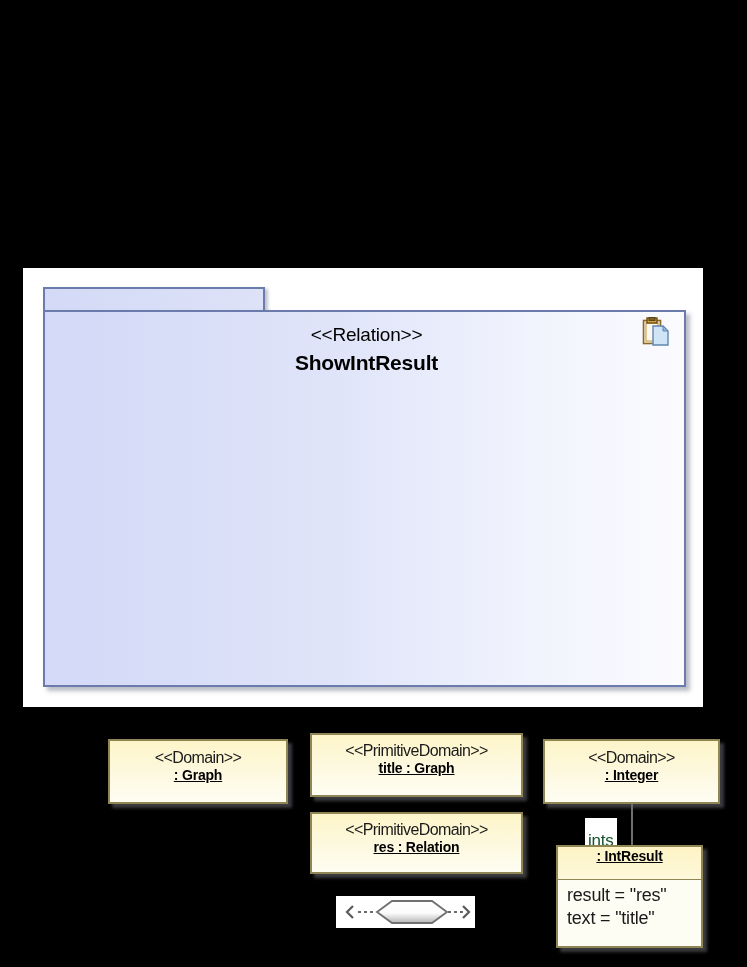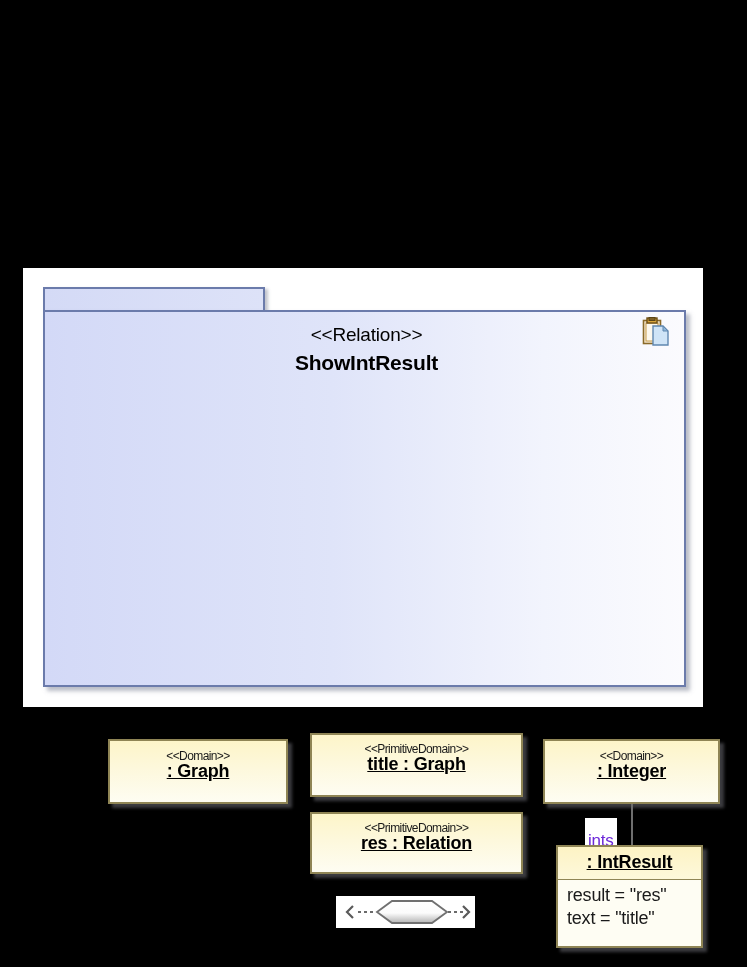--- a/index.html
+++ b/index.html
@@ -86,28 +86,28 @@
   .uml-box {
     position: absolute;
     border: 2px solid #8f8555;
     box-sizing: border-box;
     background: linear-gradient(to bottom, #fdf5c9 0%, #fdf8dc 45%, #fefdf2 100%);
     box-shadow: 4px 4px 3px rgba(140,140,150,0.42);
     text-align: center;
   }
   .stereo {
     display: block;
-    font-size: 12px;
+    font-size: 16px;
     color: #1a1a1a;
     letter-spacing: -0.6px;
     line-height: 1.0;
   }
   .inst-name {
     display: inline-block;
-    font-size: 18px;
+    font-size: 14px;
     font-weight: bold;
     color: #000000;
     text-decoration: underline;
     letter-spacing: -0.2px;
     line-height: 1.0;
   }
 
   #box-graph   { left: 63px;  top: 427px; width: 180px; height: 65px; padding-top: 9px; }
   #box-title   { left: 265px; top: 421px; width: 213px; height: 64px; padding-top: 8px; }
   #box-res     { left: 265px; top: 500px; width: 213px; height: 62px; padding-top: 8px; }
@@ -123,21 +123,21 @@
     border: 2px solid #8f8555;
     box-sizing: border-box;
     background: #fefdf3;
     box-shadow: 4px 4px 3px rgba(140,140,150,0.42);
   }
   #intresult-title-compartment {
     height: 33px;
     background: linear-gradient(to bottom, #fdf3c4, #fdf8db);
     border-bottom: 1px solid #8f8555;
     text-align: center;
-    padding-top: 6px;
+    padding-top: 0;
     box-sizing: border-box;
   }
   #intresult-attrs {
     padding: 4px 0 0 9px;
     text-align: left;
   }
   .attr-line {
     display: block;
     font-size: 18px;
     color: #1a1a1a;
@@ -153,21 +153,21 @@
     width: 2px;
     height: 42px;
     background: #6e6e6e;
   }
   #assoc-role-label {
     position: absolute;
     left: 540px;
     top: 506px;
     background: #ffffff;
     font-size: 17px;
-    color: #6d28d9;
+    color: #14532d;
     padding: 13px 3px;
     letter-spacing: -0.2px;
   }
 
   
   #relation-connector {
     position: absolute;
     left: 291px;
     top: 584px;
     width: 139px;

